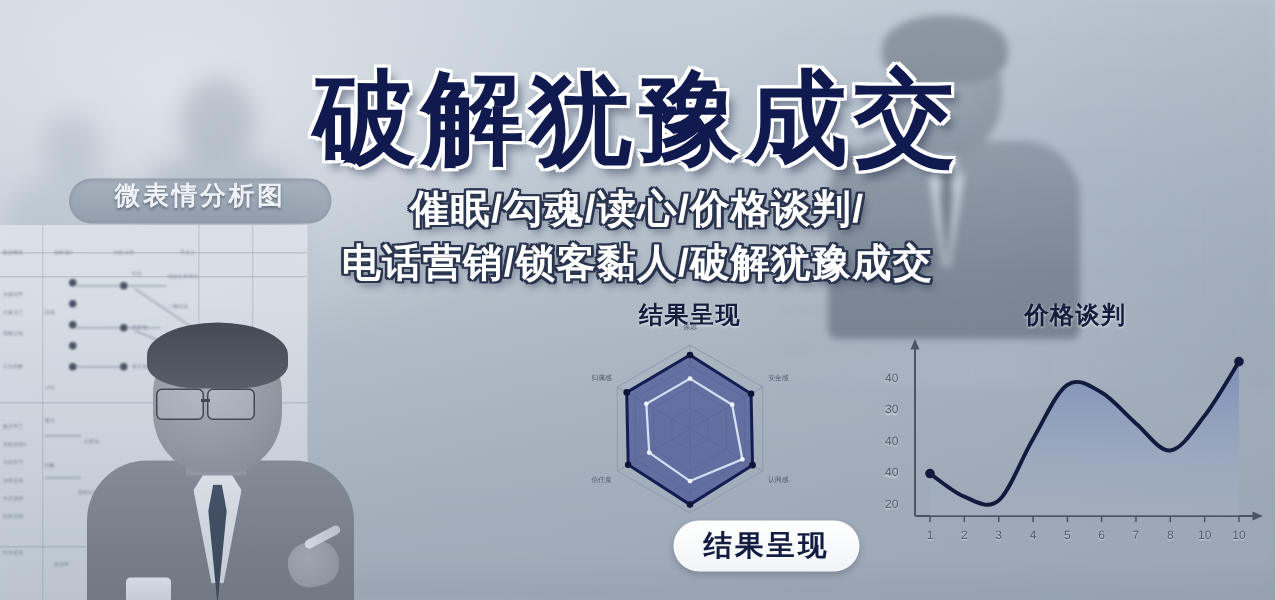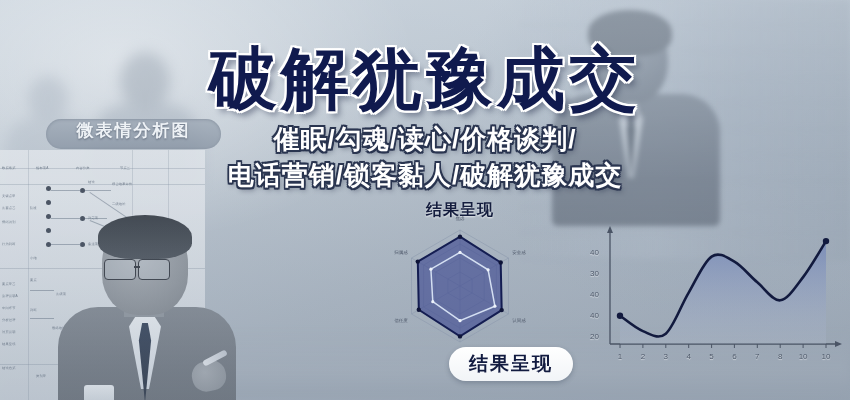--- a/index.html
+++ b/index.html
@@ -376,20 +376,21 @@
         <div class="radar-axis-label" style="left: 120px; top: 18px;">焦虑</div>
         <div class="radar-axis-label" style="left: 178.9px; top: 52px;">安全感</div>
         <div class="radar-axis-label" style="left: 178.9px; top: 120px;">认同感</div>
         <div class="radar-axis-label" style="left: 120px; top: 154px;">获得感</div>
         <div class="radar-axis-label" style="left: 61.1px; top: 120px;">信任度</div>
         <div class="radar-axis-label" style="left: 61.1px; top: 52px;">归属感</div>
       </div>
   </div>
 
   <div class="line-wrap">
+    <div class="chart-title">价格谈判</div>
     <svg class="line-svg" width="258" height="150" viewBox="0 0 258 150">
       <defs>
         <linearGradient id="areaGrad" x1="0" y1="0" x2="0" y2="1">
           <stop offset="0%" stop-color="#6f83b8" stop-opacity="0.72"></stop>
           <stop offset="100%" stop-color="#aeb9cc" stop-opacity="0.28"></stop>
         </linearGradient>
       </defs>
 
       <line x1="22" y1="8" x2="22" y2="122" stroke="#4a5465" stroke-width="1.3"></line>
       <polygon points="22,4 19,11 25,11" fill="#4a5465"></polygon>

